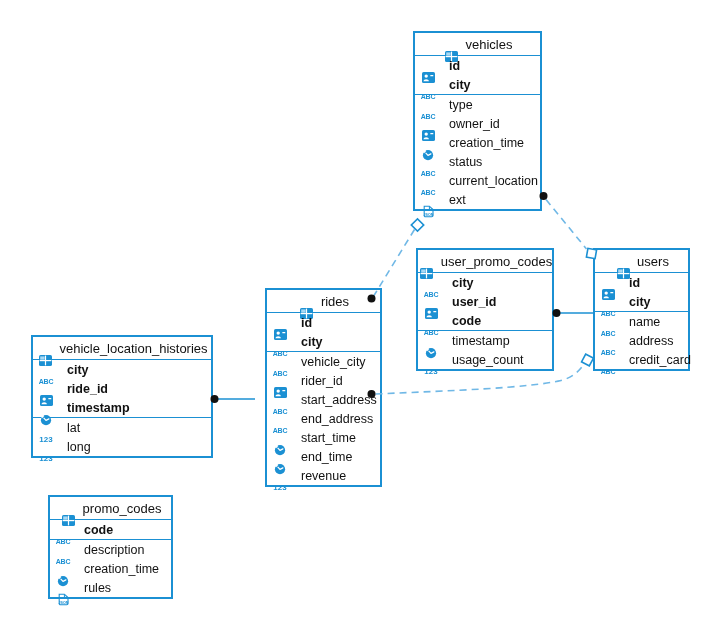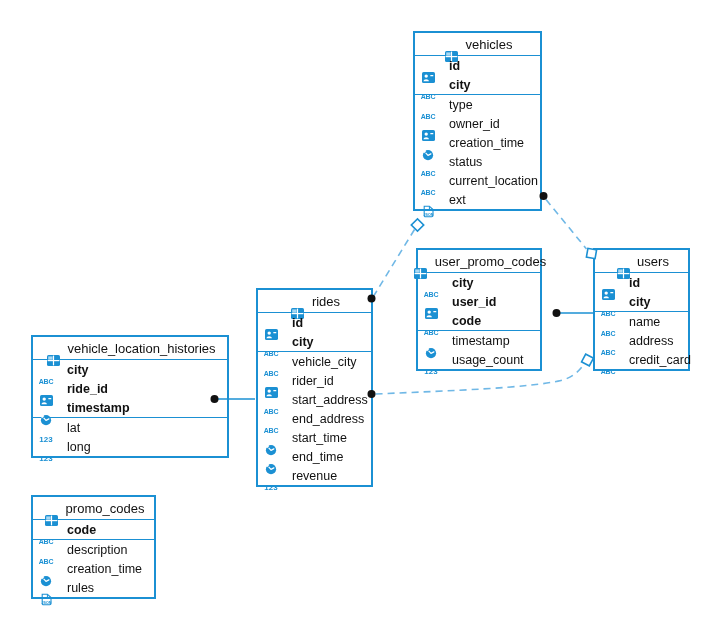--- a/index.html
+++ b/index.html
@@ -120,21 +120,21 @@
             <svg width="13" height="13" viewBox="0 0 13 13">
               <path d="M2.2,1.2 h5.2 l3.6,3.4 v6 a1.2,1.2 0 0 1 -1.2,1.2 h-6.4 a1.2,1.2 0 0 1 -1.2,-1.2 Z" fill="none" stroke="#1b90d3" stroke-width="1.1"></path>
               <path d="M7.4,1.4 v3 h3.4" fill="none" stroke="#1b90d3" stroke-width="1"></path>
               <text x="6.4" y="10.6" text-anchor="middle" font-size="3.6" font-weight="bold" fill="#1b90d3" font-family="Liberation Sans, sans-serif">JSON</text>
             </svg>
           </span>
           <span class="col-name">ext</span>
         </div>
       </div>
     </div>
-    <div class="tbl" style="left: 416px; top: 248px; width: 126px;">
+    <div class="tbl" style="left: 416px; top: 248px; width: 138px;">
       <div class="tbl-header">
         <span class="ticon">
           <svg width="13" height="11" viewBox="0 0 13 11">
             <rect x="0" y="0" width="13" height="11" rx="1.6" fill="#1b90d3"></rect>
             <rect x="1.2" y="1.4" width="4.4" height="3.3" fill="#a9d9f4"></rect>
             <rect x="0.6" y="5" width="11.8" height="1.2" fill="#fff"></rect>
             <rect x="5.9" y="0.6" width="1.2" height="9.8" fill="#fff"></rect>
           </svg>
         </span>
         <span class="tbl-name">user_promo_codes</span>
@@ -228,21 +228,21 @@
           <span class="col-name">address</span>
         </div>
         <div class="col-row">
           <span class="ticon">
             <span class="glyph">ABC</span>
           </span>
           <span class="col-name">credit_card</span>
         </div>
       </div>
     </div>
-    <div class="tbl" style="left: 256px; top: 288px; width: 117px;">
+    <div class="tbl" style="left: 265px; top: 288px; width: 117px;">
       <div class="tbl-header">
         <span class="ticon">
           <svg width="13" height="11" viewBox="0 0 13 11">
             <rect x="0" y="0" width="13" height="11" rx="1.6" fill="#1b90d3"></rect>
             <rect x="1.2" y="1.4" width="4.4" height="3.3" fill="#a9d9f4"></rect>
             <rect x="0.6" y="5" width="11.8" height="1.2" fill="#fff"></rect>
             <rect x="5.9" y="0.6" width="1.2" height="9.8" fill="#fff"></rect>
           </svg>
         </span>
         <span class="tbl-name">rides</span>
@@ -317,21 +317,21 @@
           <span class="col-name">end_time</span>
         </div>
         <div class="col-row">
           <span class="ticon">
             <span class="glyph num">123</span>
           </span>
           <span class="col-name">revenue</span>
         </div>
       </div>
     </div>
-    <div class="tbl" style="left: 31px; top: 335px; width: 198px;">
+    <div class="tbl" style="left: 31px; top: 335px; width: 182px;">
       <div class="tbl-header">
         <span class="ticon">
           <svg width="13" height="11" viewBox="0 0 13 11">
             <rect x="0" y="0" width="13" height="11" rx="1.6" fill="#1b90d3"></rect>
             <rect x="1.2" y="1.4" width="4.4" height="3.3" fill="#a9d9f4"></rect>
             <rect x="0.6" y="5" width="11.8" height="1.2" fill="#fff"></rect>
             <rect x="5.9" y="0.6" width="1.2" height="9.8" fill="#fff"></rect>
           </svg>
         </span>
         <span class="tbl-name">vehicle_location_histories</span>
@@ -373,21 +373,21 @@
           <span class="col-name">lat</span>
         </div>
         <div class="col-row">
           <span class="ticon">
             <span class="glyph num">123</span>
           </span>
           <span class="col-name">long</span>
         </div>
       </div>
     </div>
-    <div class="tbl" style="left: 31px; top: 495px; width: 125px;">
+    <div class="tbl" style="left: 48px; top: 495px; width: 125px;">
       <div class="tbl-header">
         <span class="ticon">
           <svg width="13" height="11" viewBox="0 0 13 11">
             <rect x="0" y="0" width="13" height="11" rx="1.6" fill="#1b90d3"></rect>
             <rect x="1.2" y="1.4" width="4.4" height="3.3" fill="#a9d9f4"></rect>
             <rect x="0.6" y="5" width="11.8" height="1.2" fill="#fff"></rect>
             <rect x="5.9" y="0.6" width="1.2" height="9.8" fill="#fff"></rect>
           </svg>
         </span>
         <span class="tbl-name">promo_codes</span>

